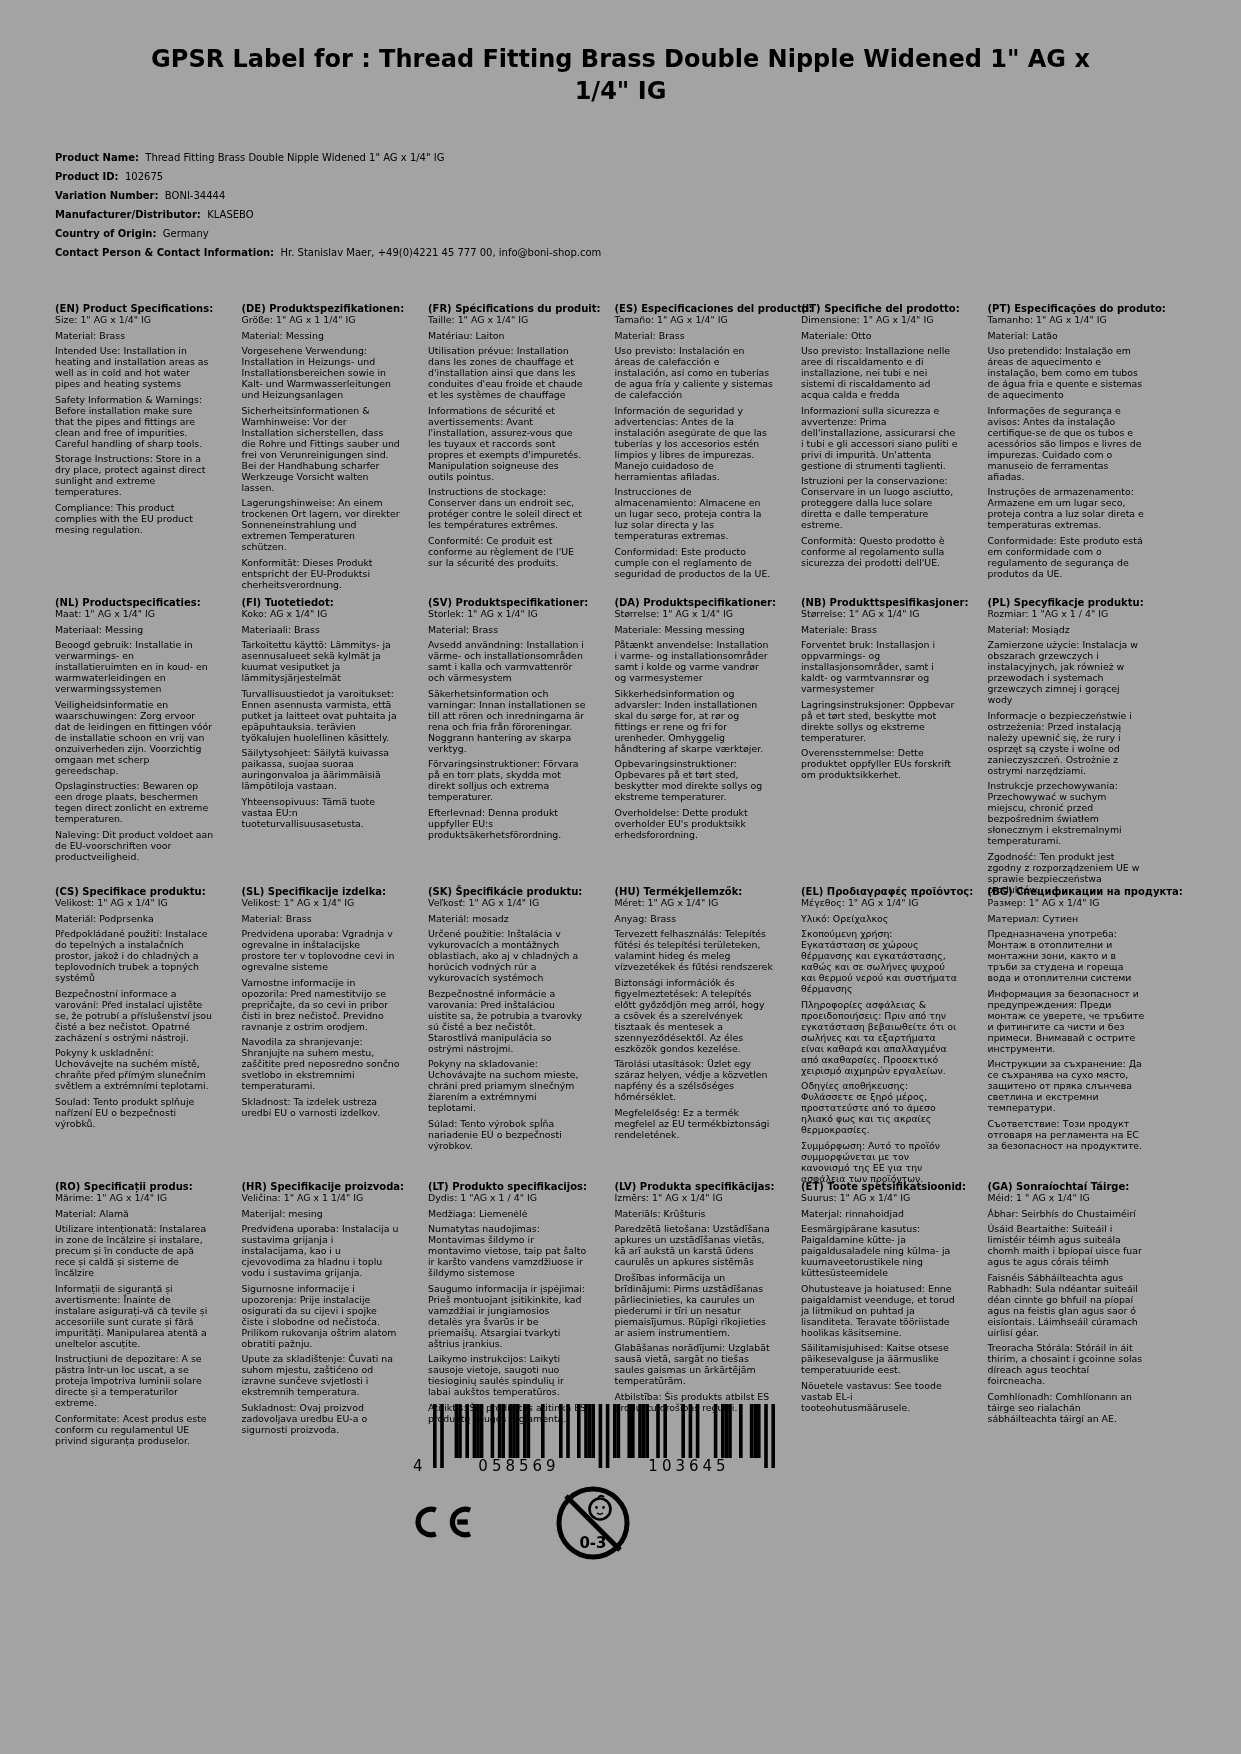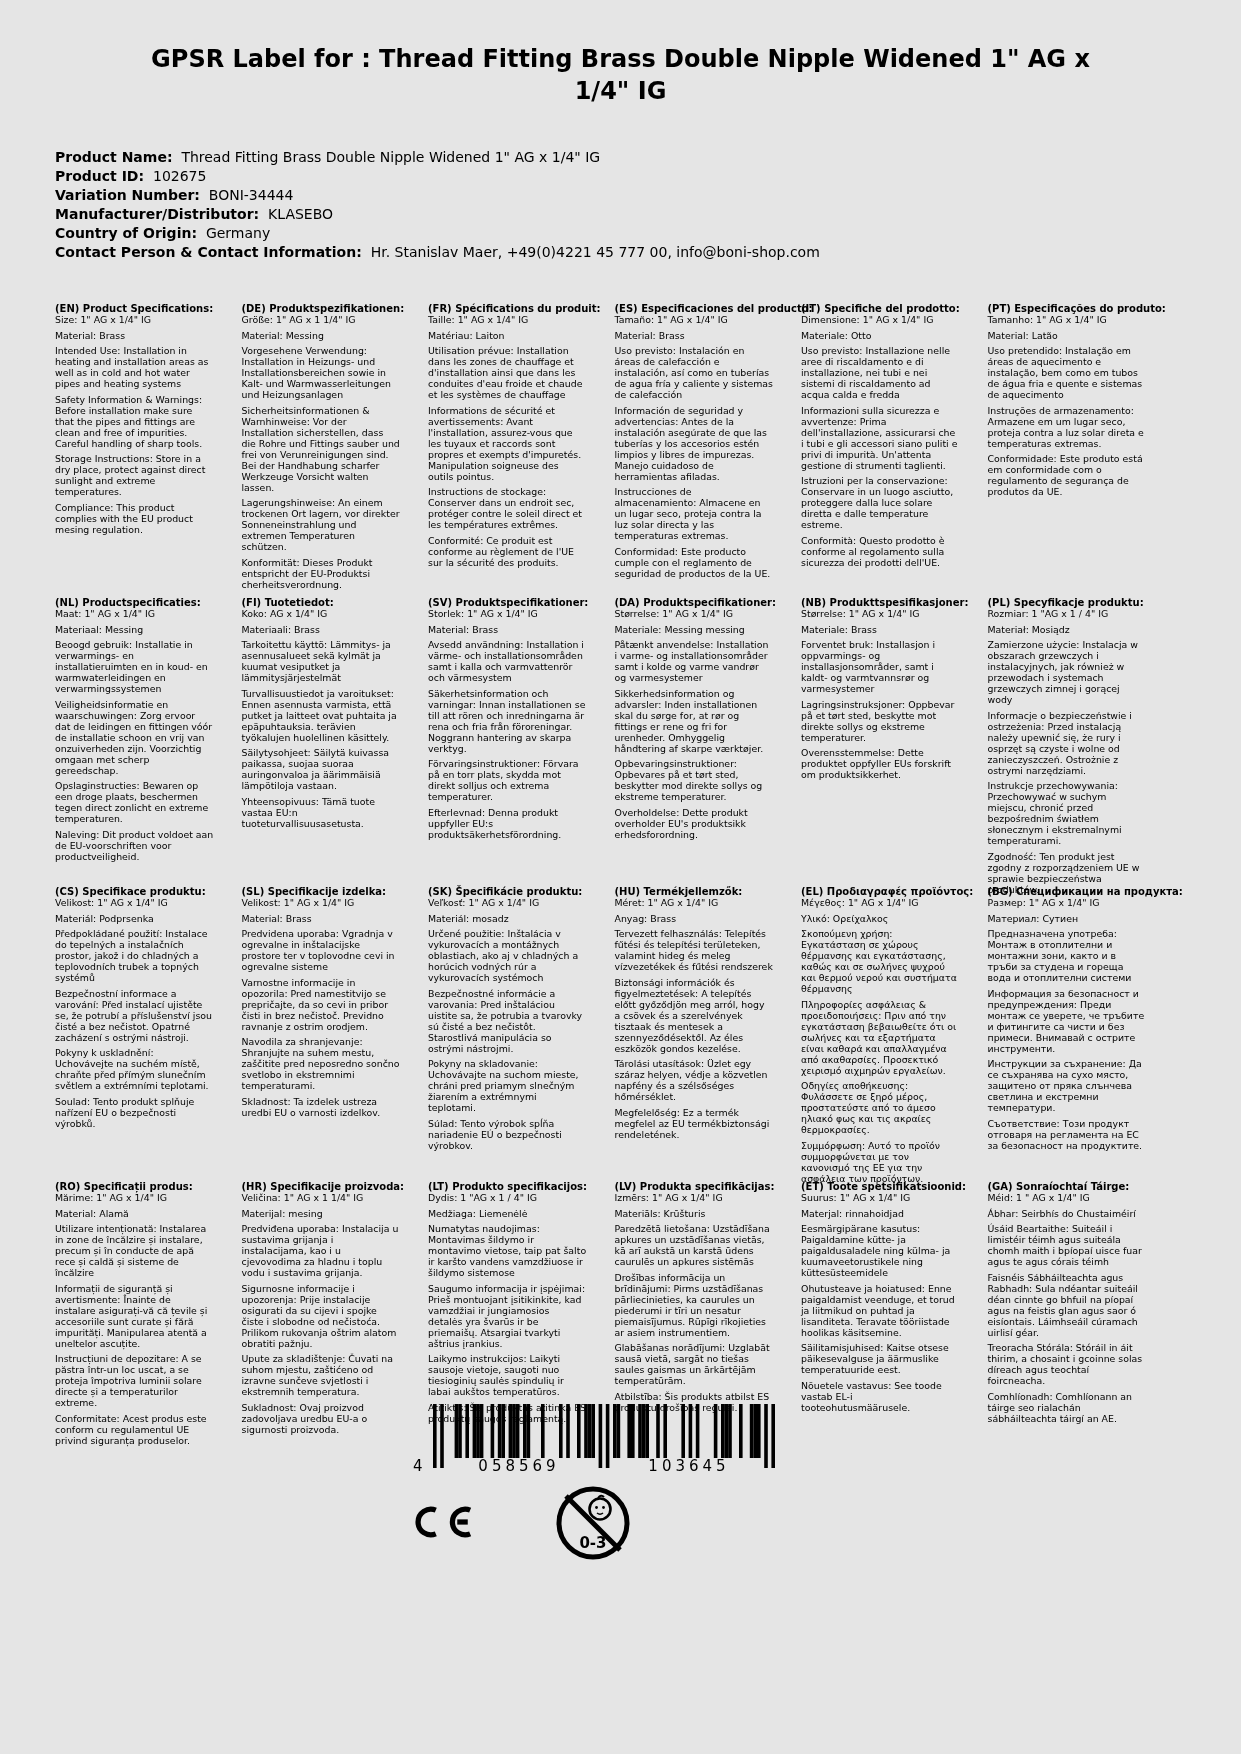--- a/index.html
+++ b/index.html
@@ -1,20 +1,20 @@
 <!DOCTYPE html>
 <html><head>
 <meta charset="utf-8">
 <style>
   html,body{margin:0;padding:0;background:#fff;}
-  .page{position:relative;width:1241px;height:1754px;background:#e5e5e5;color:#000;
+  .page{position:relative;width:1241px;height:1754px;background:#a3a3a3;color:#000;
         font-family:"DejaVu Sans","Liberation Sans",sans-serif;overflow:hidden;}
   .title{position:absolute;top:44px;left:0;right:0;margin:0;padding:0 150px;
          text-align:center;font-size:24px;font-weight:bold;line-height:1.32;}
-  .product-info{position:absolute;top:148px;left:55px;right:45px;font-size:14px;line-height:19px;}
+  .product-info{position:absolute;top:148px;left:55px;right:45px;font-size:10px;line-height:19px;}
   .info-line{white-space:nowrap;}
   .info-label{font-weight:bold;}
   .spec-grid{position:absolute;top:303px;left:55px;width:1146px;
              display:grid;grid-template-columns:repeat(6,174.5px);
              grid-template-rows:282px 277px 283px auto;column-gap:0;gap:12px;}
   .spec{padding-right:16px;box-sizing:border-box;}
   .spec-header{font-size:10px;font-weight:bold;line-height:11px;white-space:nowrap;overflow:visible;}
   .spec-p{margin:4.5px 0 0 0;font-size:9.4px;line-height:11px;}
   .spec-p.first{margin-top:0;}
   .barcode-wrap{position:absolute;left:395px;top:1404px;width:390px;height:72px;}
@@ -82,20 +82,21 @@
         <p class="spec-p">Uso previsto: Installazione nelle aree di riscaldamento e di installazione, nei tubi e nei sistemi di riscaldamento ad acqua calda e fredda</p>
         <p class="spec-p">Informazioni sulla sicurezza e avvertenze: Prima dell'installazione, assicurarsi che i tubi e gli accessori siano puliti e privi di impurità. Un'attenta gestione di strumenti taglienti.</p>
         <p class="spec-p">Istruzioni per la conservazione: Conservare in un luogo asciutto, proteggere dalla luce solare diretta e dalle temperature estreme.</p>
         <p class="spec-p">Conformità: Questo prodotto è conforme al regolamento sulla sicurezza dei prodotti dell'UE.</p>
       </div>
       <div class="spec">
         <div class="spec-header">(PT) Especificações do produto:</div>
         <p class="spec-p first">Tamanho: 1" AG x 1/4" IG</p>
         <p class="spec-p">Material: Latão</p>
         <p class="spec-p">Uso pretendido: Instalação em áreas de aquecimento e instalação, bem como em tubos de água fria e quente e sistemas de aquecimento</p>
+        <p class="spec-p">Informações de segurança e avisos: Antes da instalação certifique-se de que os tubos e acessórios são limpos e livres de impurezas. Cuidado com o manuseio de ferramentas afiadas.</p>
         <p class="spec-p">Instruções de armazenamento: Armazene em um lugar seco, proteja contra a luz solar direta e temperaturas extremas.</p>
         <p class="spec-p">Conformidade: Este produto está em conformidade com o regulamento de segurança de produtos da UE.</p>
       </div>
       <div class="spec">
         <div class="spec-header">(NL) Productspecificaties:</div>
         <p class="spec-p first">Maat: 1" AG x 1/4" IG</p>
         <p class="spec-p">Materiaal: Messing</p>
         <p class="spec-p">Beoogd gebruik: Installatie in verwarmings- en installatieruimten en in koud- en warmwaterleidingen en verwarmingssystemen</p>
         <p class="spec-p">Veiligheidsinformatie en waarschuwingen: Zorg ervoor dat de leidingen en fittingen vóór de installatie schoon en vrij van onzuiverheden zijn. Voorzichtig omgaan met scherp gereedschap.</p>
         <p class="spec-p">Opslaginstructies: Bewaren op een droge plaats, beschermen tegen direct zonlicht en extreme temperaturen.</p>

